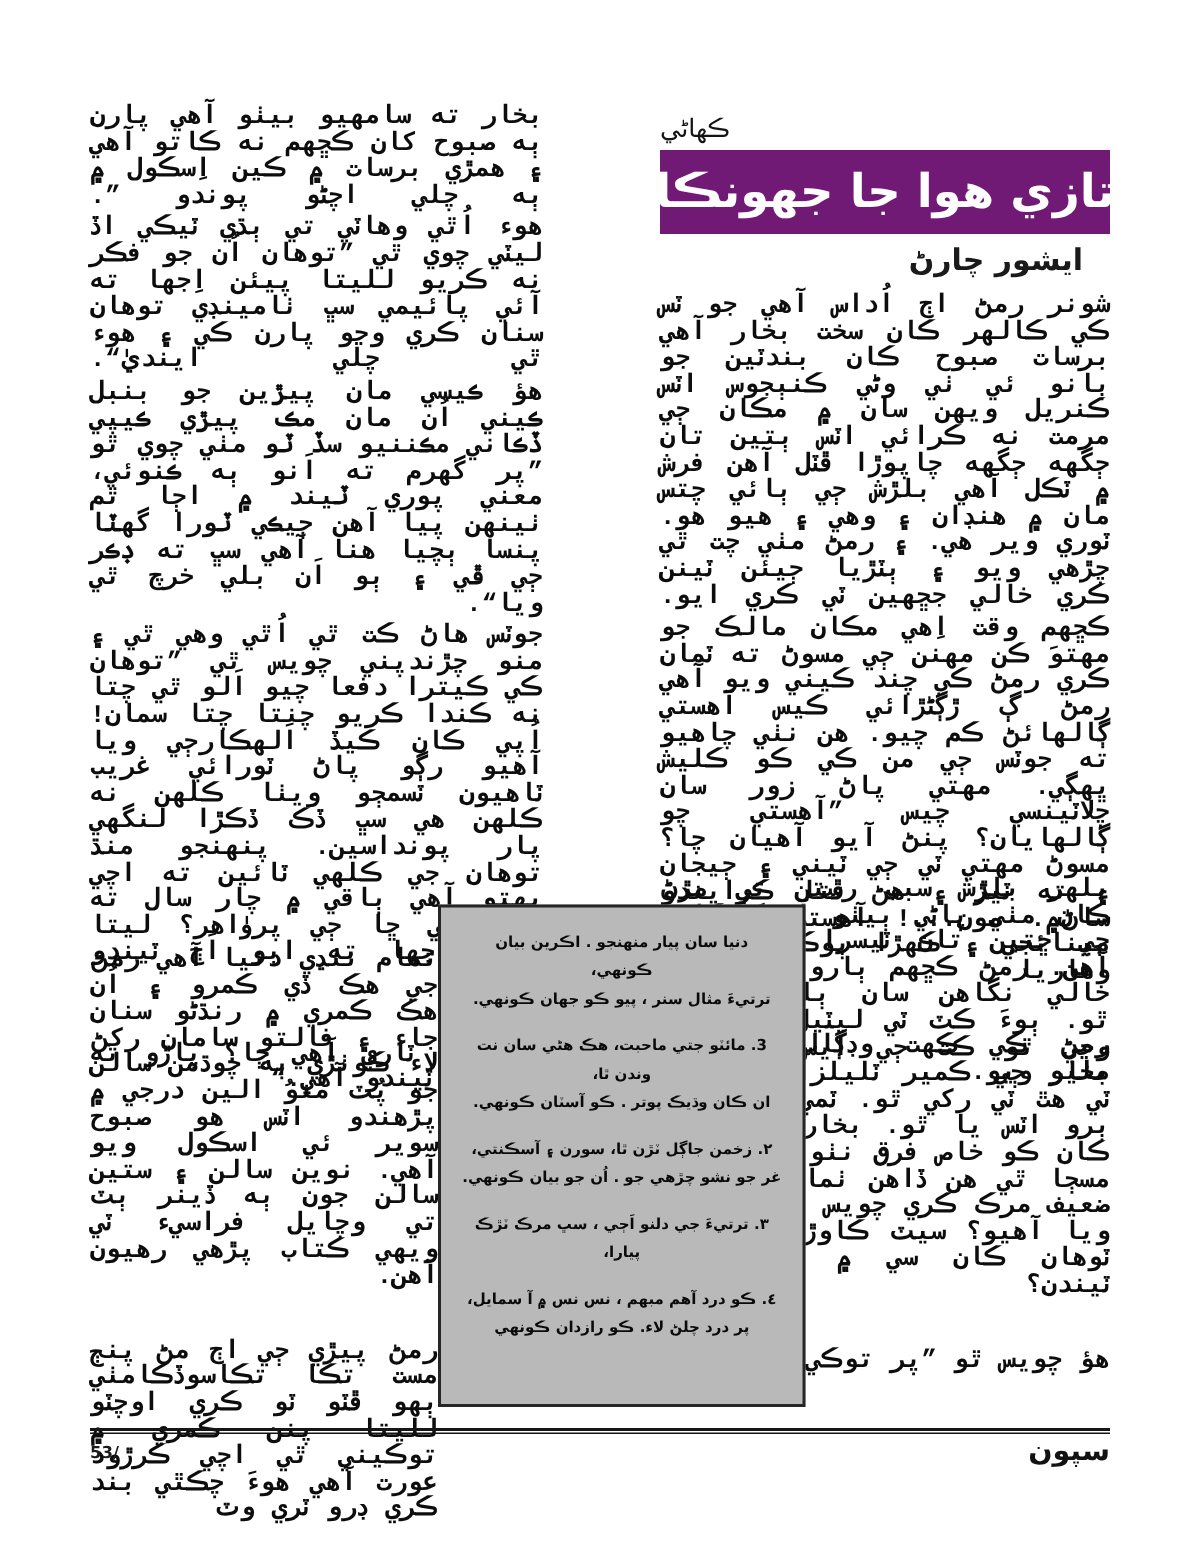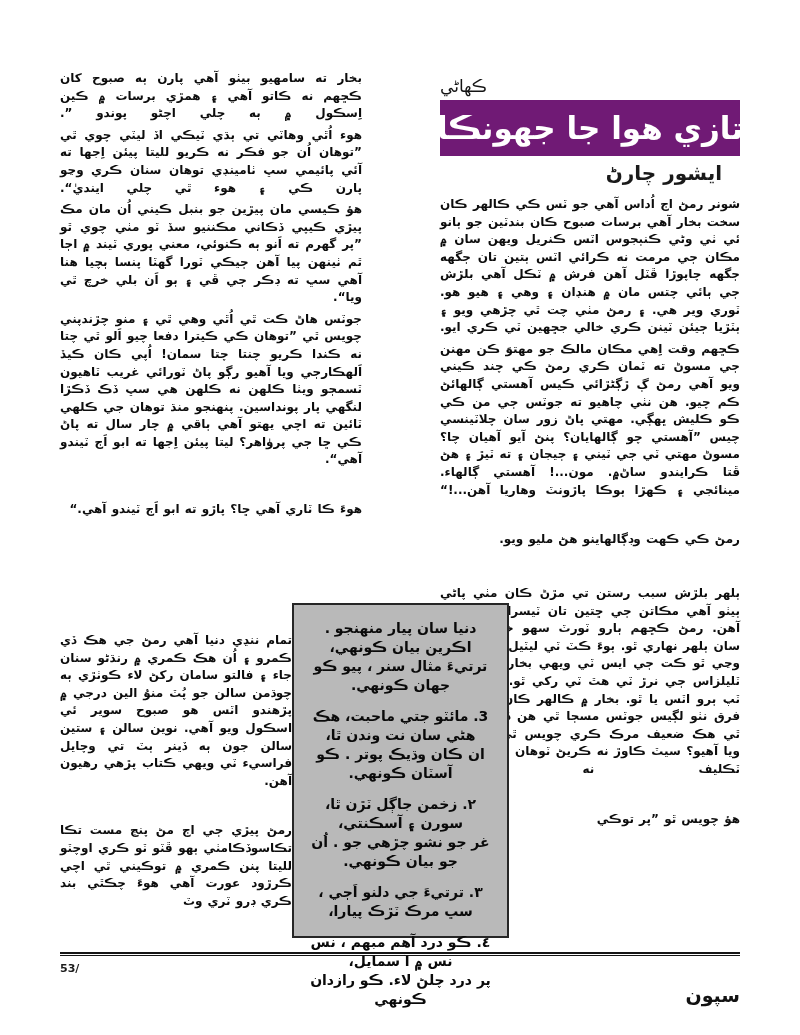--- a/index.html
+++ b/index.html
@@ -73,25 +73,26 @@
     direction: rtl;
     letter-spacing: .5px;
   }
 
   
   .col {
     position: absolute;
     direction: rtl;
     text-align: justify;
     text-align-last: justify;
-    font-size: 12px;
+    font-size: 17px;
     line-height: 17.6px;
     color: #0d0d0d;
     font-weight: 600;
     word-spacing: 1px;
+    font-family: Liberation Mono, monospace;
   }
   .col p {
     margin: 0 0 4px 0;
     text-align: justify;
     text-align-last: justify;
   }
   .col p.lastline { text-align-last: right; margin-top: 32px; }
 
   
   #col-right-top {
@@ -115,28 +116,28 @@
     left: 60px;
     top: 632px;
     width: 232px;
   }
 
   
   #poem-box {
     position: absolute;
     left: 292px;
     top: 603px;
-    width: 217px;
+    width: 245px;
     height: 335px;
     background: #b9b9b9;
     border: 2px solid #262626;
     box-sizing: border-box;
     direction: rtl;
     padding: 14px 14px 10px 14px;
-    font-size: 14px;
+    font-size: 10px;
     line-height: 19px;
     font-weight: 700;
     color: #0a0a0a;
   }
   #poem-box .stanza {
     margin: 0 0 12px 0;
     text-align: center;
   }
   #poem-box .stanza .ln { display: block; }
 
@@ -169,21 +170,20 @@
     direction: ltr;
   }
   #magazine-name {
     position: absolute;
     right: 0;
     top: -4px;
     font-size: 19px;
     font-weight: 700;
     color: #121212;
     direction: rtl;
-    margin-top: 28px;
   }
 </style>
 </head>
 <body>
 
 <div id="page">
 
   <div class="kicker">
     <span>ڪهاڻي</span>
   </div>

